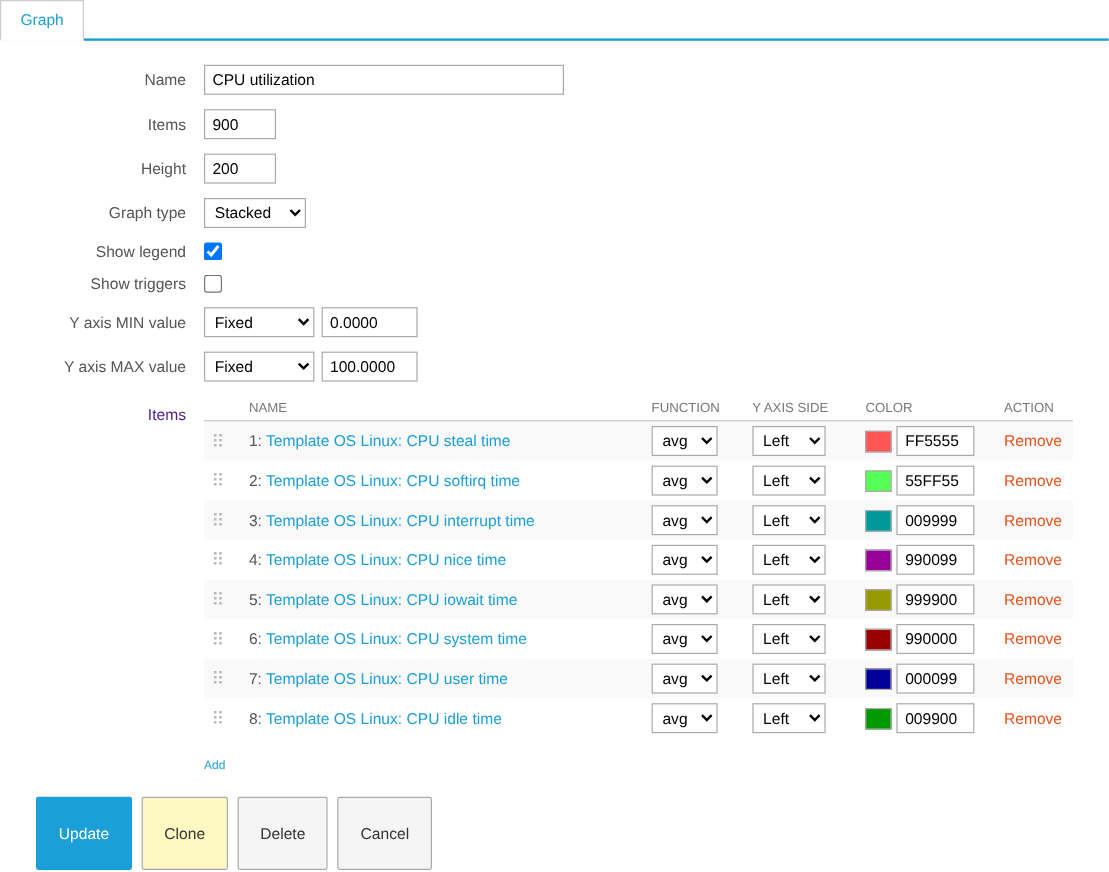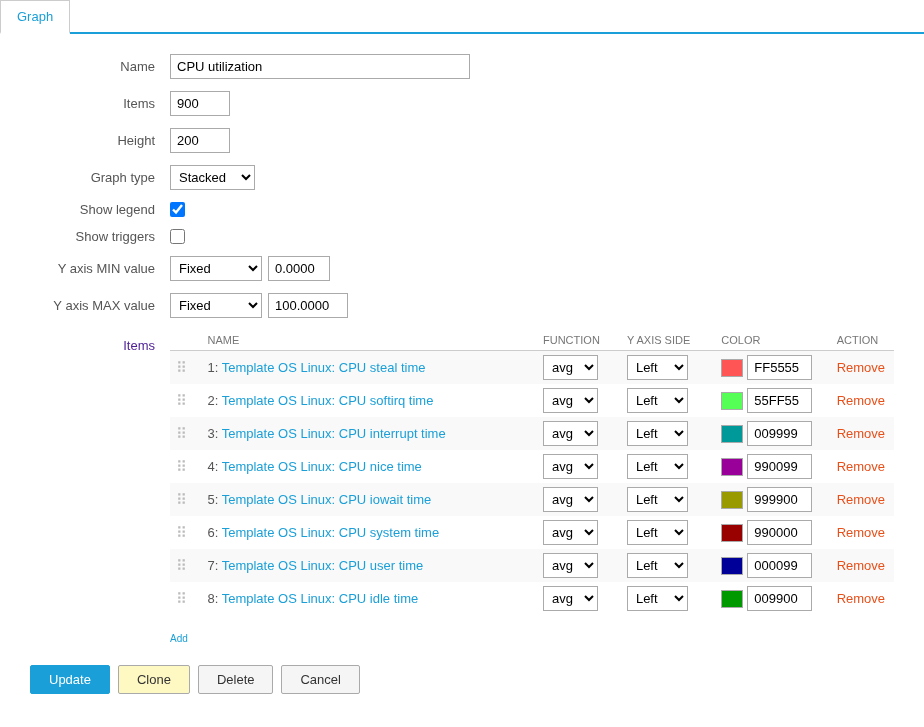--- a/index.html
+++ b/index.html
@@ -30,21 +30,21 @@
     .items-table tr:nth-child(odd) td { background: #f9f9f9; }
     .items-table tr:nth-child(even) td { background: #fff; }
     
     .color-swatch { width: 22px; height: 18px; display: inline-block; vertical-align: middle; margin-right: 4px; border: 1px solid #aaa; cursor: pointer; }
     .color-cell { display: flex; align-items: center; }
     .color-hex { border: 1px solid #aaa; padding: 2px 4px; font-size: 12px; width: 65px; }
     
     .add-link { color: #1a9fd8; text-decoration: none; cursor: pointer; display: inline-block; margin-top: 18px; font-size: 10px; }
     
     .btn-row { margin-top: 20px; display: flex; gap: 8px; }
-    .btn { padding: 6px 18px; font-size: 13px; cursor: pointer; border: 1px solid #aaa; border-radius: 2px; }
+    .btn { padding: 22px 18px; font-size: 13px; cursor: pointer; border: 1px solid #aaa; border-radius: 2px; }
     .btn-update { background: #1a9fd8; color: #fff; border-color: #1a9fd8; }
     .btn-clone { background: #fef9c3; color: #333; }
     .btn-delete { background: #f5f5f5; color: #333; }
     .btn-cancel { background: #f5f5f5; color: #333; }
     
     .th-name { width: 320px; }
     .th-function { width: 80px; }
     .th-yaxis { width: 90px; }
     .th-color { width: 110px; }
     .th-action { width: 60px; }
@@ -94,21 +94,21 @@
     <input type="checkbox" style="">
   </div>
 
   <div class="form-row">
     <div class="form-label">Y axis MIN value</div>
     <select style="margin-right:6px;">
       <option>Calculated</option>
       <option selected="">Fixed</option>
       <option>Item</option>
     </select>
-    <input type="text" class="form-input" style="width: 62px;" value="0.0000">
+    <input type="text" class="form-input" style="width: 80px;" value="0.0000">
   </div>
 
   <div class="form-row">
     <div class="form-label">Y axis MAX value</div>
     <select style="margin-right:6px;">
       <option>Calculated</option>
       <option selected="">Fixed</option>
       <option>Item</option>
     </select>
     <input type="text" class="form-input" style="width: 80px;" value="100.0000">

